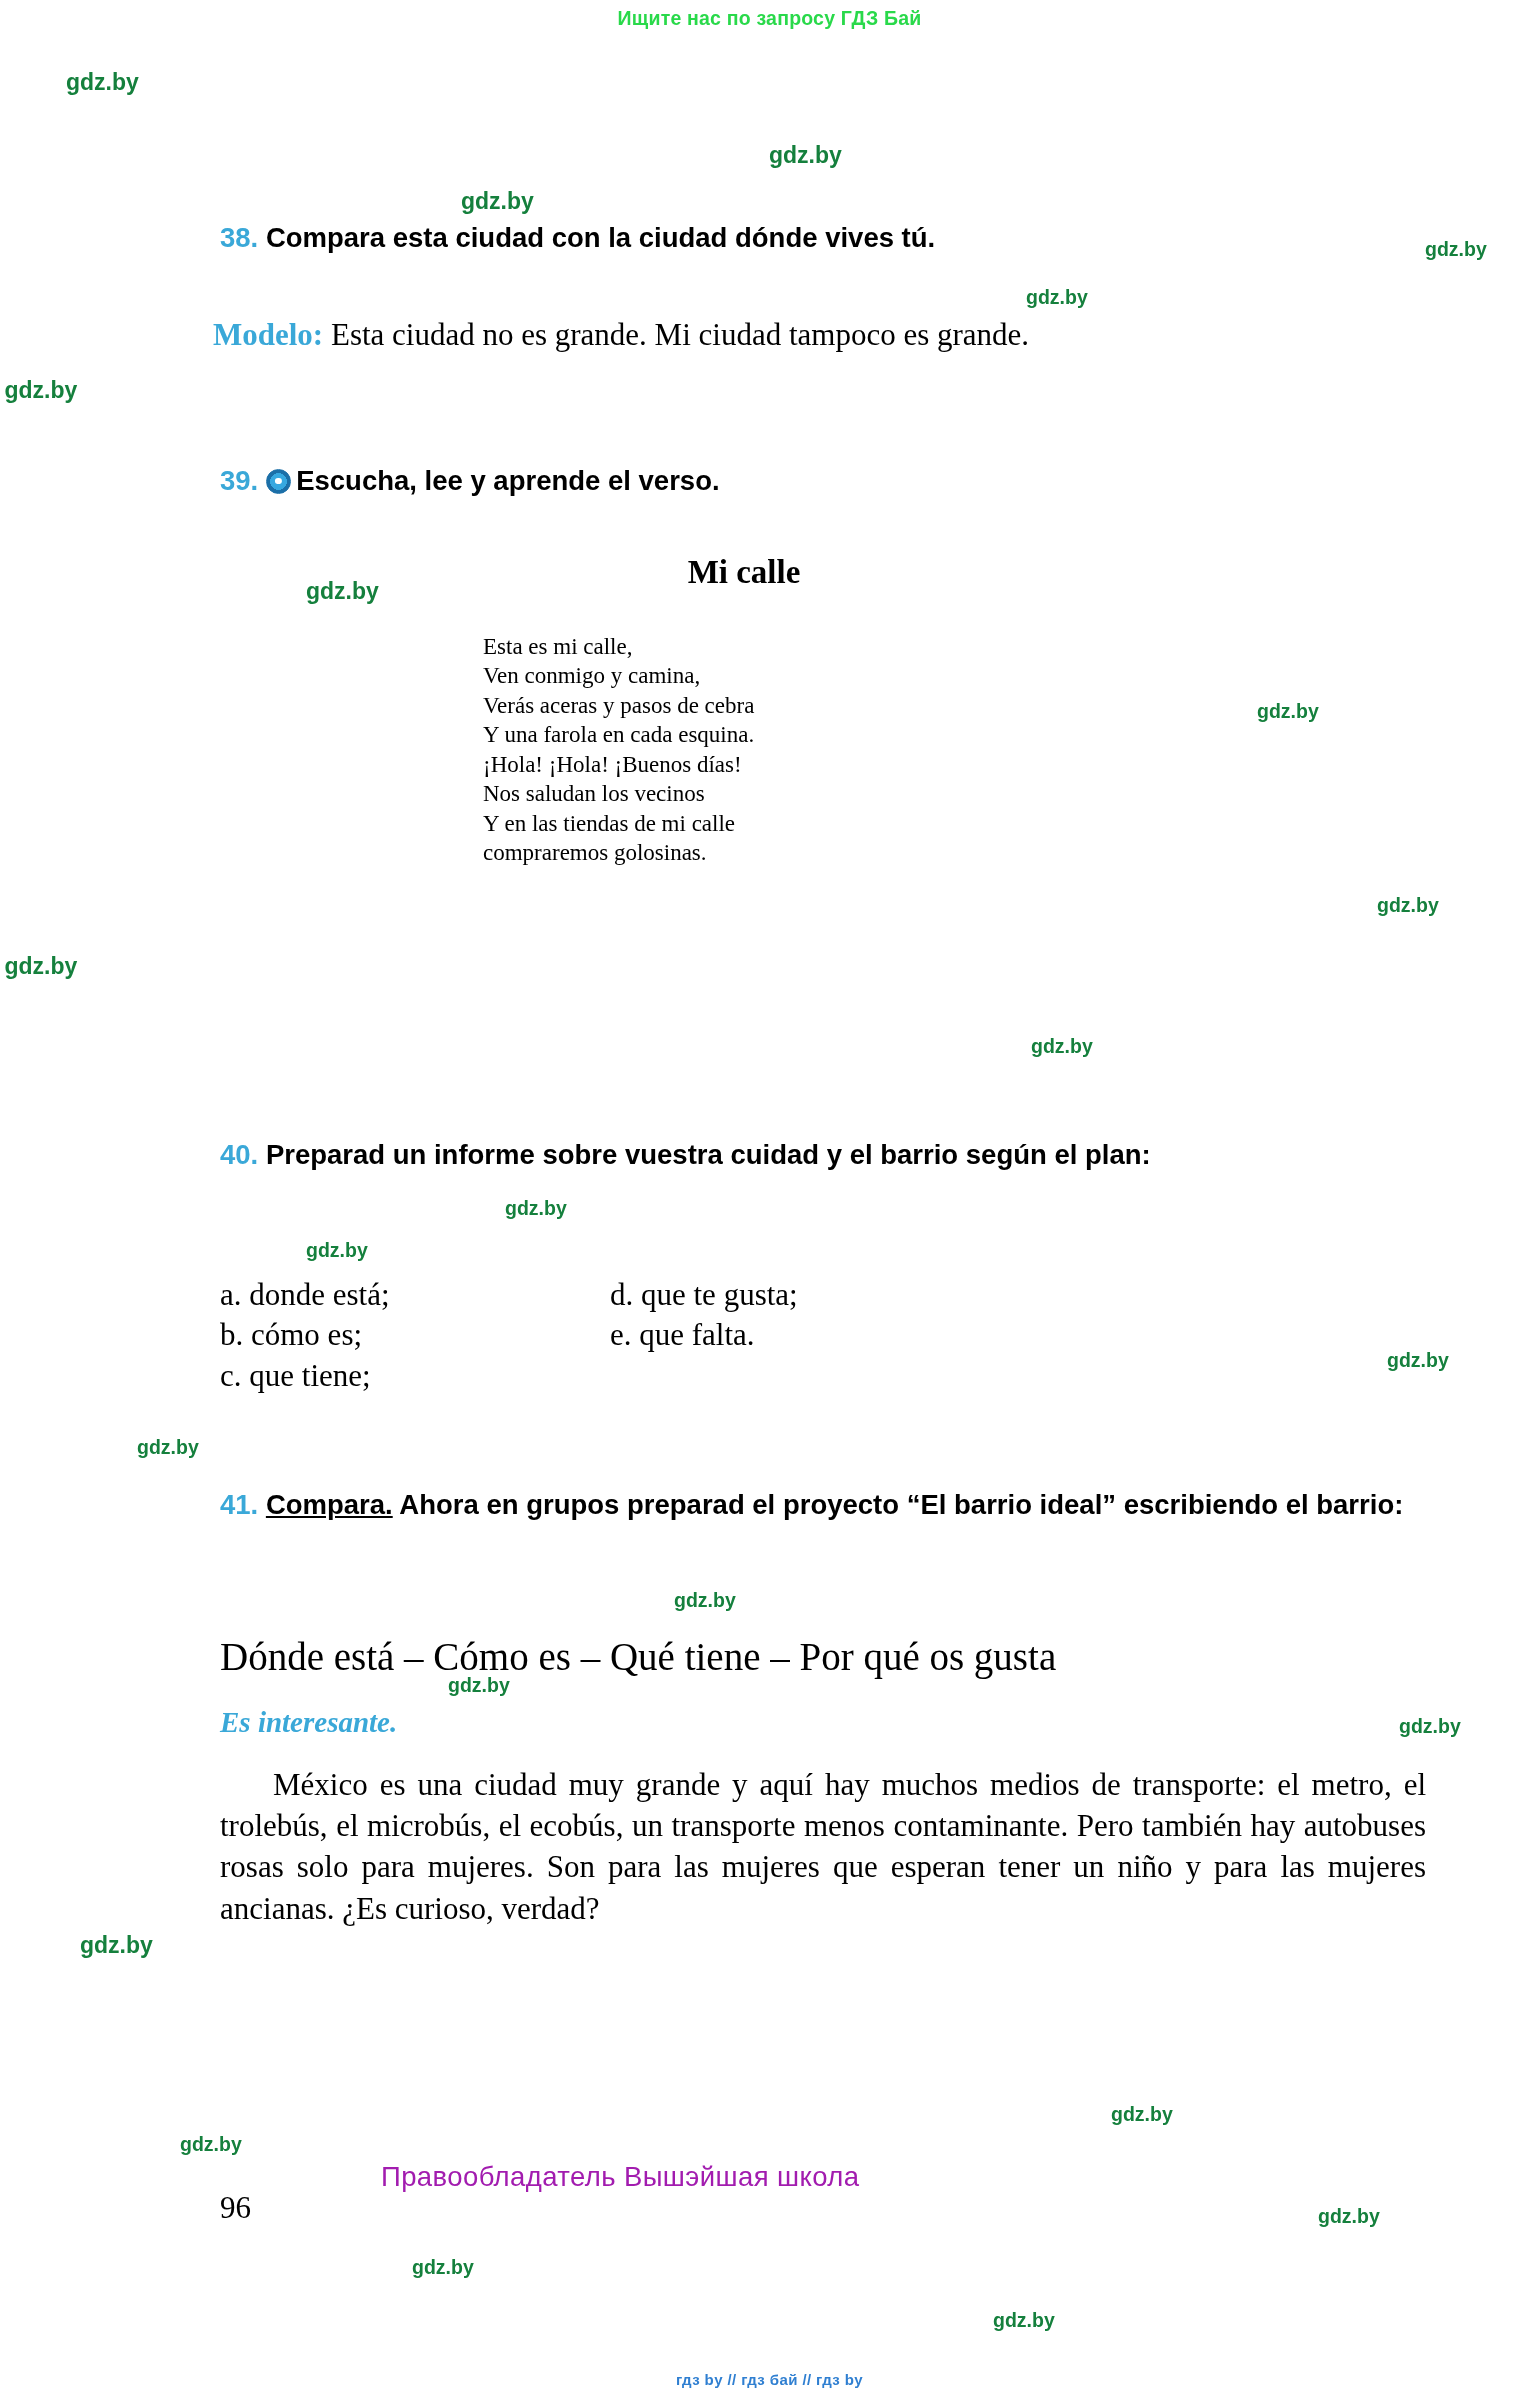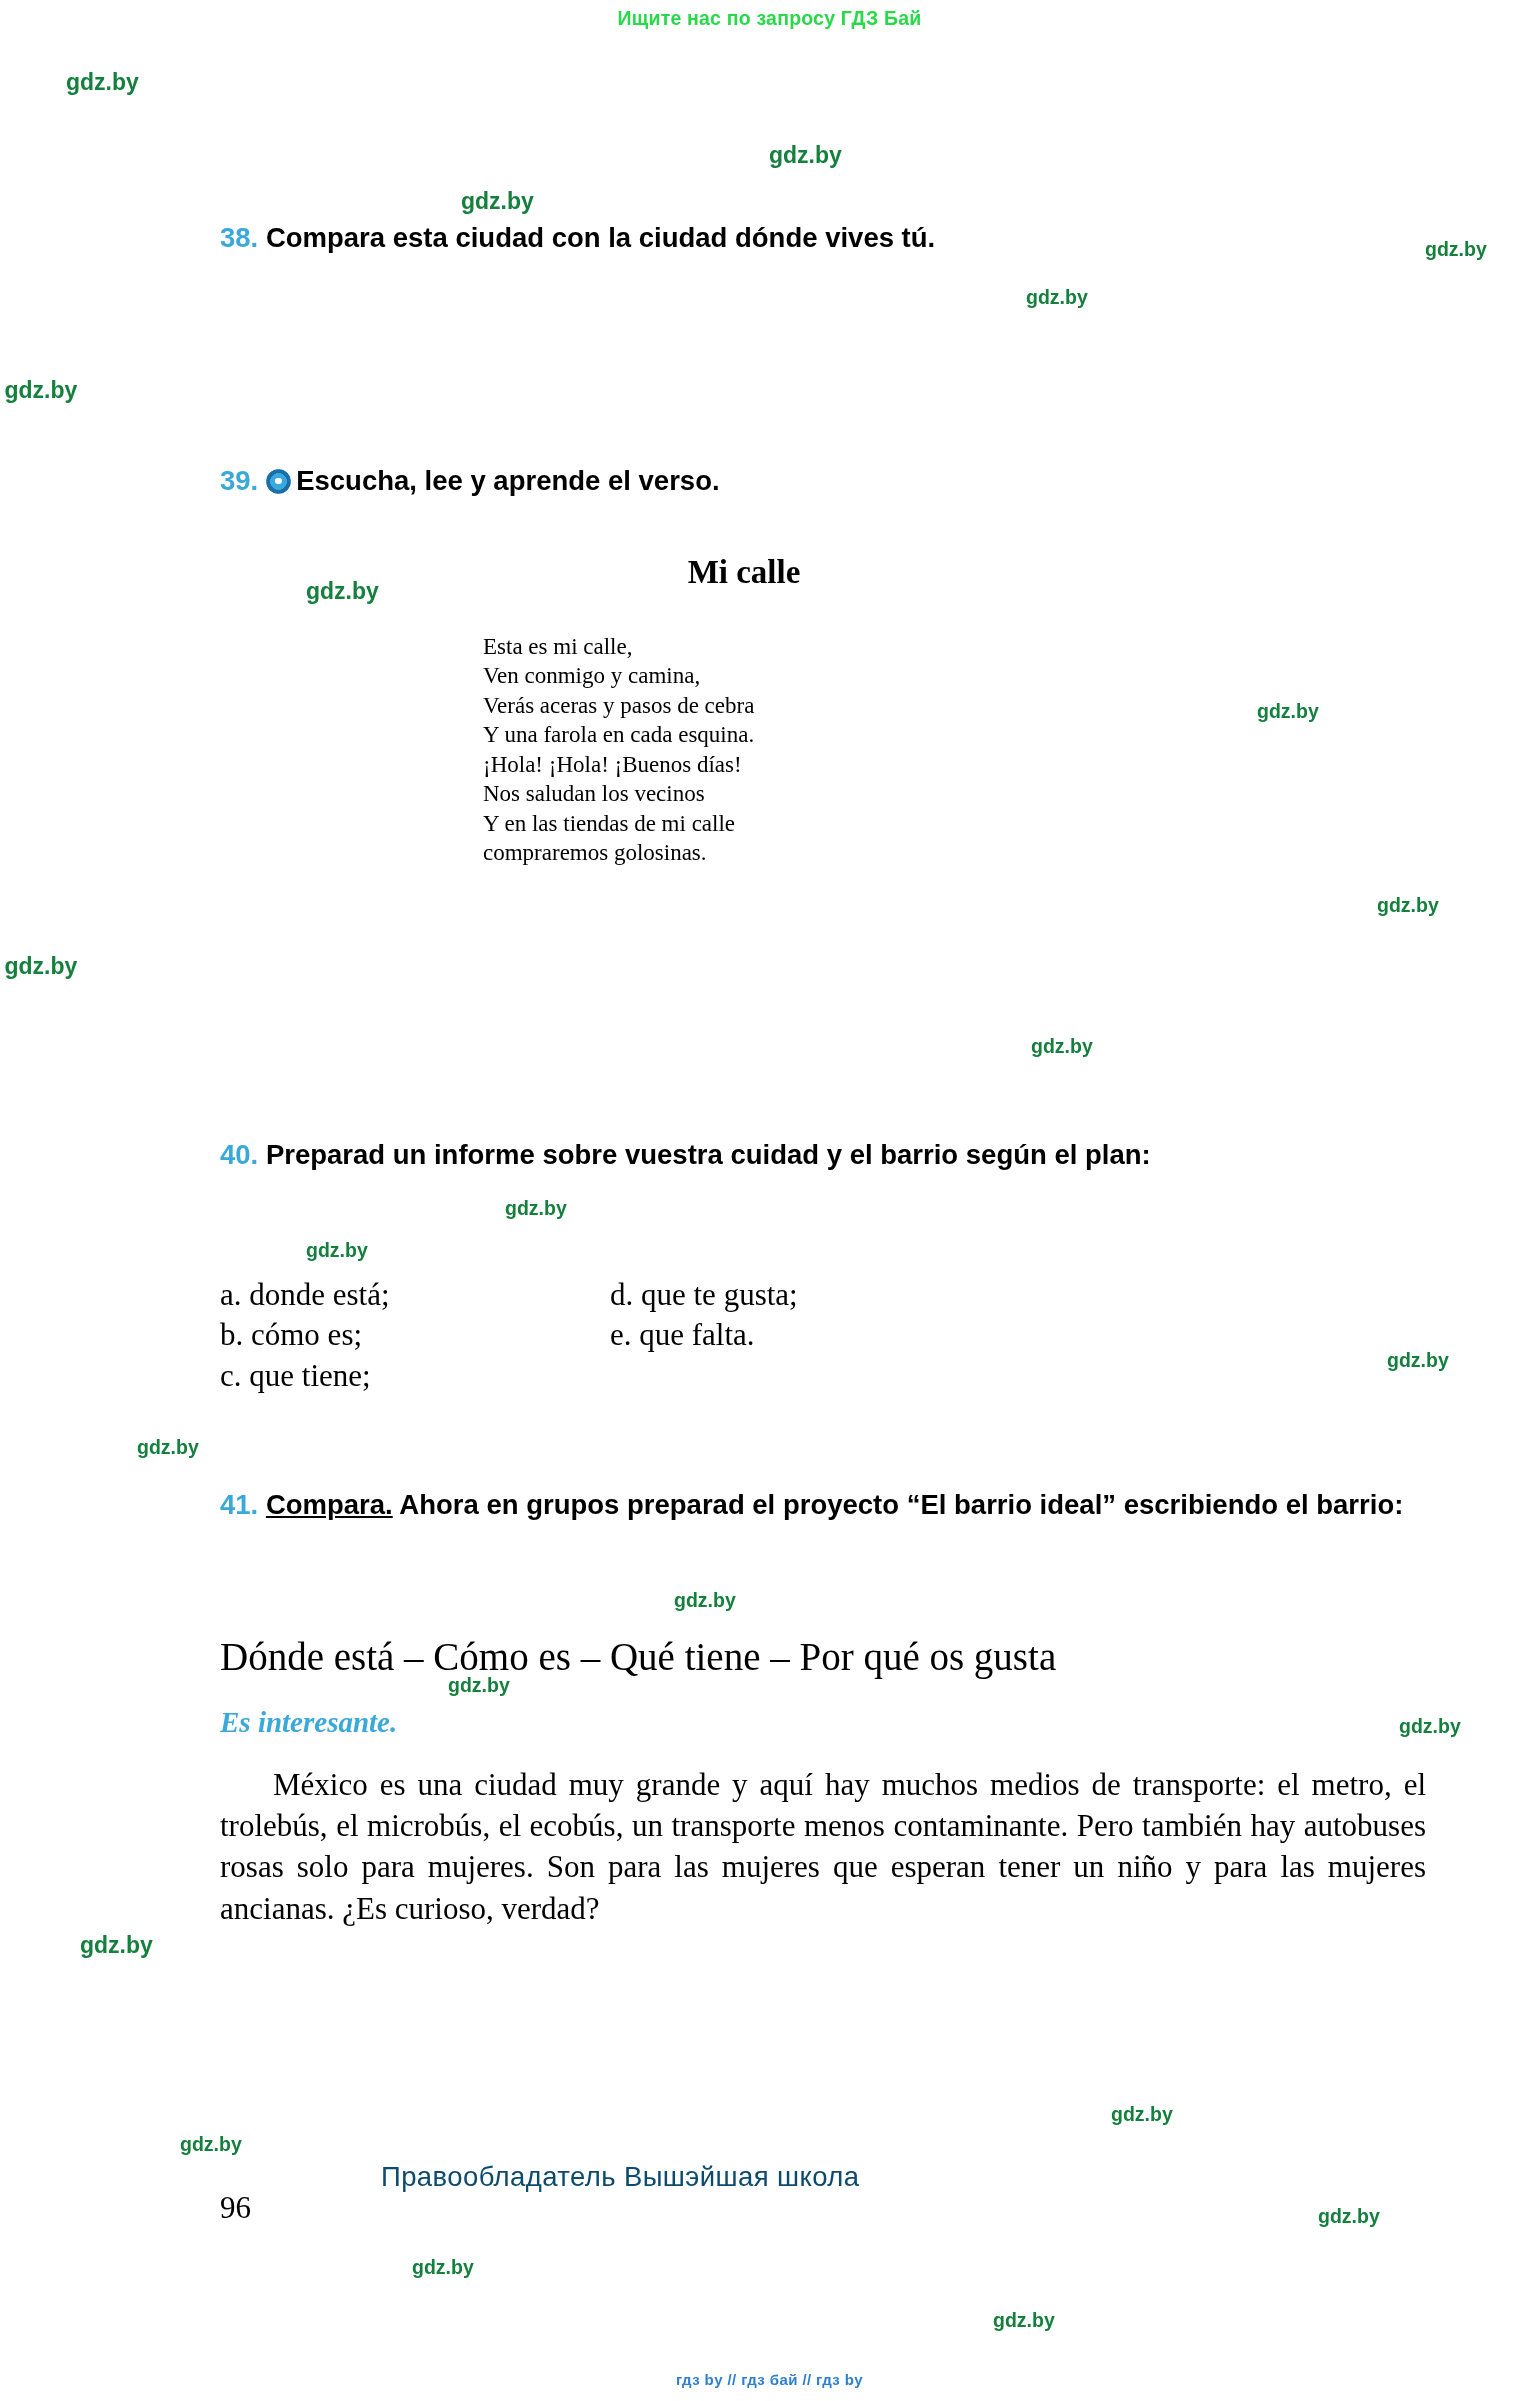--- a/index.html
+++ b/index.html
@@ -54,21 +54,21 @@
     letter-spacing: 0.4px;
     margin-top: 35px;
   }
 
   .copyright {
     position: absolute;
     left: 381px;
     top: 2161px;
     font-family: "Liberation Sans", sans-serif;
     font-size: 27.5px;
-    color: #0c4a6e;
+    color: #a21caf;
     letter-spacing: 0.4px;
     white-space: nowrap;
   }
 
   
   .page { position: absolute; inset: 0; }
 
   .ex-num {
     color: #3aa8d8;
     font-family: "Liberation Sans", sans-serif;
@@ -228,20 +228,24 @@
 <div class="wm sm" style="left:412px; top:2256px;">gdz.by</div>
 <div class="wm sm" style="left:993px; top:2309px;">gdz.by</div>
 
 <div class="page">
 
   <div class="task" id="task38">
     <span class="ex-num">38.</span>
     <span>Compara esta ciudad con la ciudad dónde vives tú.</span>
   </div>
 
+  <div id="modelo">
+    <span class="modelo-label">Modelo:</span>
+    <span>Esta ciudad no es grande. Mi ciudad tampoco es grande.</span>
+  </div>
 
   <div class="task" id="task39">
     <span class="ex-num">39.</span>
     <span class="cd-icon"></span><span>Escucha, lee y aprende el verso.</span>
   </div>
 
   <div id="poem-title">Mi calle</div>
 
   <div id="poem">
     <div>Esta es mi calle,</div>

